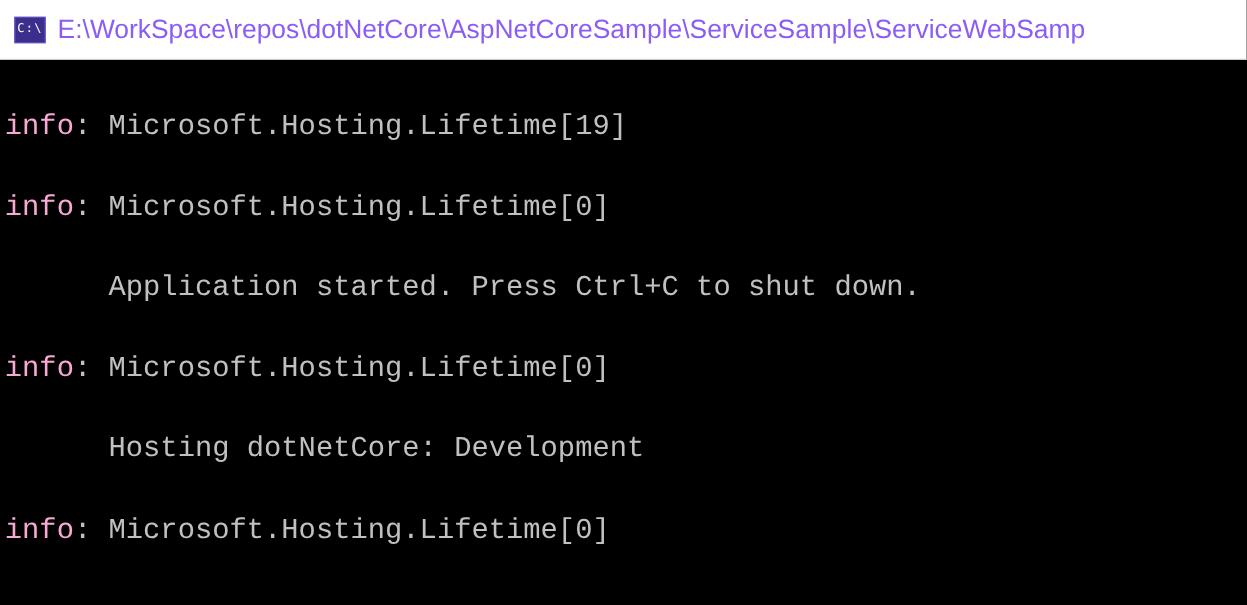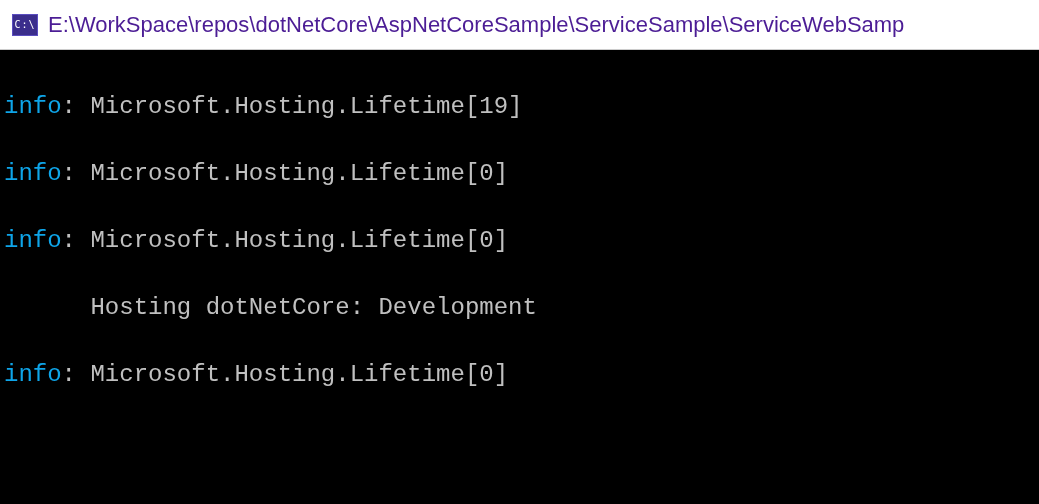--- a/index.html
+++ b/index.html
@@ -35,37 +35,37 @@
     }
     .titlebar-icon-text {
       color: #fff;
       font-size: 10px;
       font-family: Consolas, monospace;
       letter-spacing: 1px;
     }
     .titlebar-text {
       font-family: 'Segoe UI', Tahoma, sans-serif;
       font-size: 22px;
-      color: #4c1d95;
+      color: #8b5cf6;
       white-space: nowrap;
       overflow: hidden;
     }
     .terminal {
       background: #000;
       padding: 6px 4px;
       font-size: 24px;
       line-height: 1.4;
       color: #c0c0c0;
       white-space: pre;
       font-family: Consolas, 'Courier New', monospace;
       height: calc(100% - 50px);
       overflow: hidden;
     }
     .info-label {
-      color: #0ea5e9;
+      color: #f9a8d4;
       margin-top: 14px;
     }
     .log-text {
       color: #c0c0c0;
     }
     .line {
       white-space: pre;
     }
     .indent {
       display: inline-block;
@@ -77,20 +77,21 @@
 <div class="titlebar">
   <div class="titlebar-icon">
     <span class="titlebar-icon-text">C:\</span>
   </div>
   <div class="titlebar-text">E:\WorkSpace\repos\dotNetCore\AspNetCoreSample\ServiceSample\ServiceWebSamp</div>
 </div>
 
 <div class="terminal">
 <div class="line"><span class="info-label">info</span><span class="log-text">: </span><span class="log-text">Microsoft.Hosting.Lifetime[19]</span></div>
 <div class="line"><span class="info-label">info</span><span class="log-text">: </span><span class="log-text">Microsoft.Hosting.Lifetime[0]</span></div>
+<div class="line"><span class="log-text indent">      </span><span class="log-text">Application started. Press Ctrl+C to shut down.</span></div>
 <div class="line"><span class="info-label">info</span><span class="log-text">: </span><span class="log-text">Microsoft.Hosting.Lifetime[0]</span></div>
 <div class="line"><span class="log-text indent">      </span><span class="log-text">Hosting dotNetCore: Development</span></div>
 <div class="line"><span class="info-label">info</span><span class="log-text">: </span><span class="log-text">Microsoft.Hosting.Lifetime[0]</span></div>
 
 
 
 
 
 </div>
 

